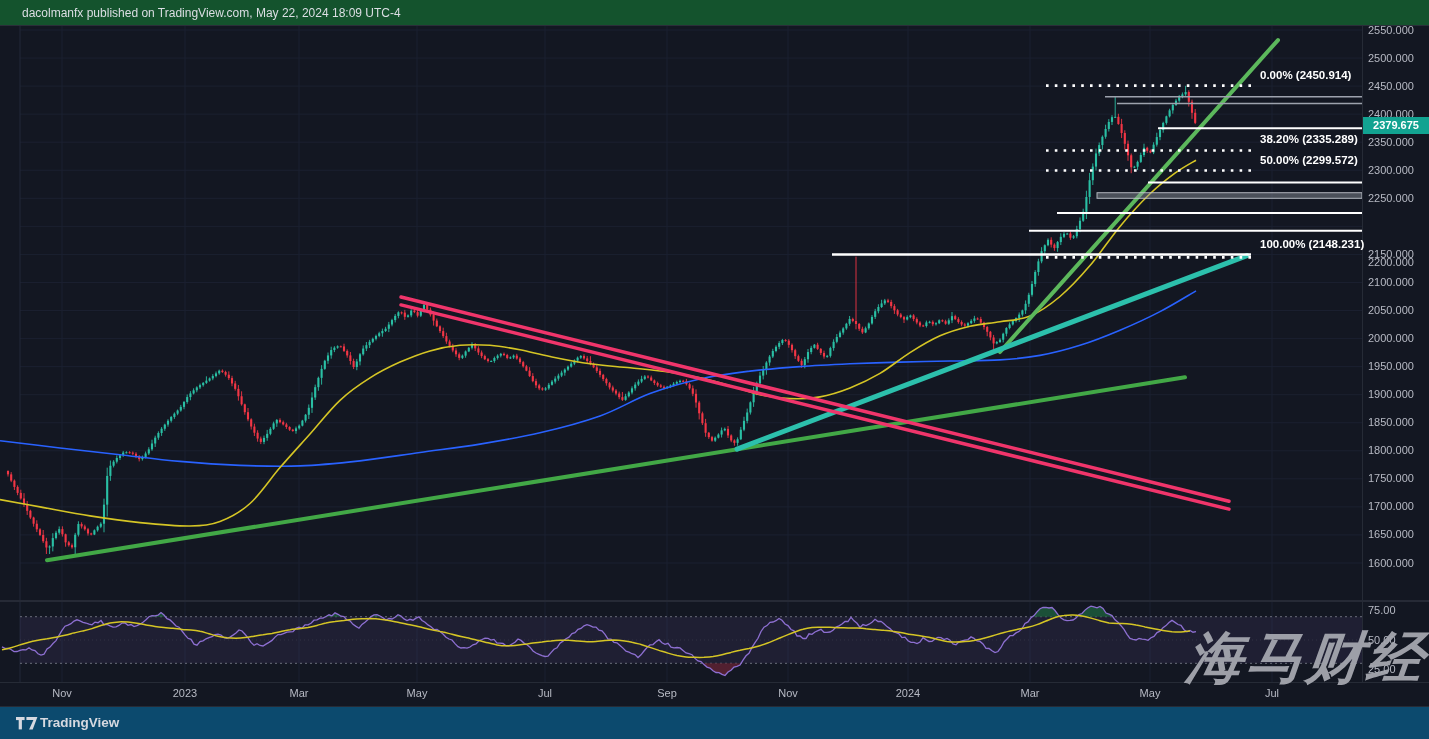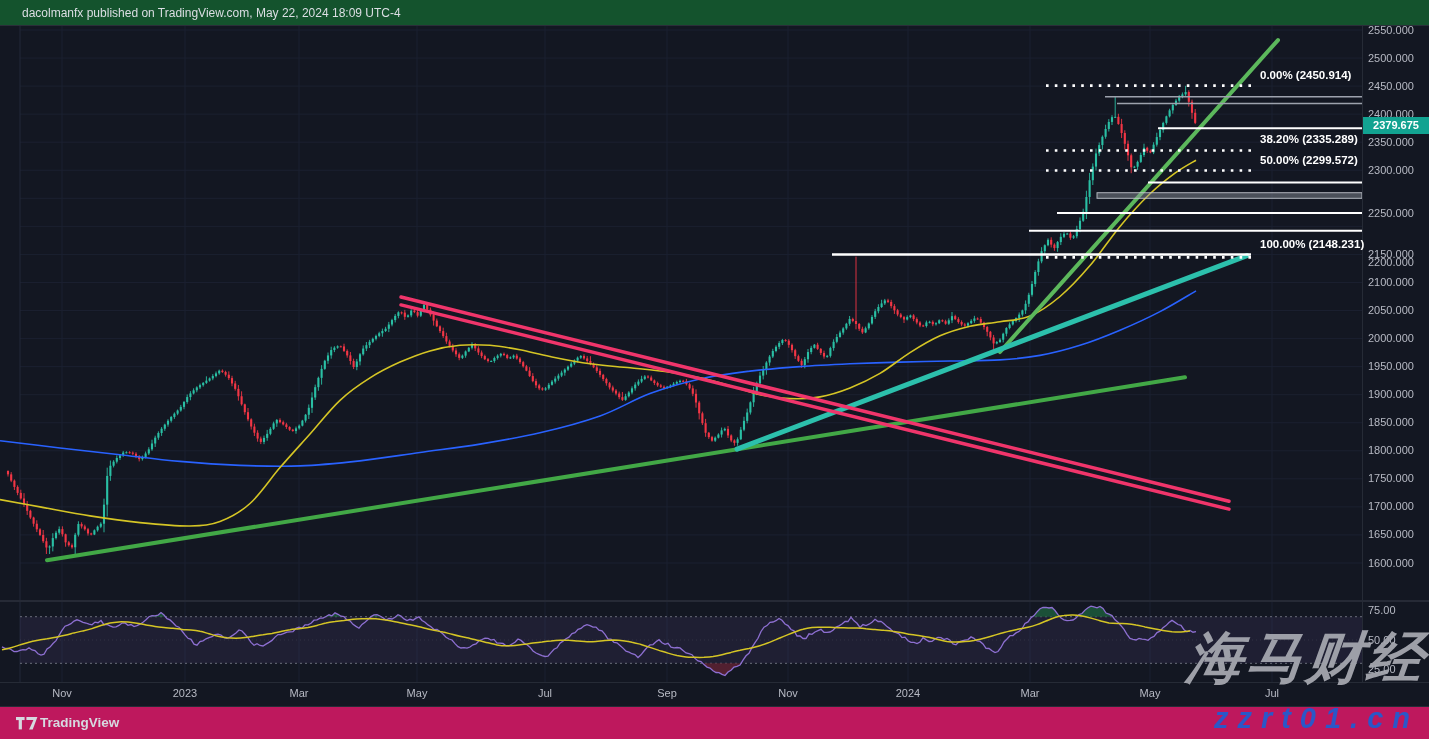--- a/index.html
+++ b/index.html
@@ -14,21 +14,21 @@
   .legend .chg{color:#2fbfa3;margin-left:9px;}
   #chart{position:absolute;left:0;top:0;z-index:1;}
   .labels{position:absolute;left:0;top:0;width:1145px;height:739px;z-index:2;pointer-events:none;}
   .plabel{position:absolute;left:1368px;font-size:11px;color:#b7bac4;}
   .tlabel{position:absolute;top:687px;width:44px;text-align:center;font-size:11px;color:#b7bac4;}
   .fib-label{position:absolute;font-size:11.5px;font-weight:700;color:#ffffff;white-space:nowrap;}
   .price-tag{position:absolute;left:1363px;top:117px;width:66px;height:17px;background:#12a391;color:#fff;
              font-size:11px;font-weight:700;text-align:center;line-height:17px;z-index:3;}
   .axis-right{position:absolute;left:1362px;top:26px;width:67px;height:656px;border-left:1px solid #262b36;box-sizing:border-box;z-index:2;}
   .axis-time{position:absolute;left:0;top:682px;width:1429px;height:23px;border-top:1px solid #262b36;box-sizing:border-box;z-index:2;}
-  .footer{position:absolute;left:0;top:706px;width:1429px;height:33px;background:#be185d;
+  .footer{position:absolute;left:0;top:706px;width:1429px;height:33px;background:#0c4a6e;
           border-top:1px solid #262b36;box-sizing:border-box;z-index:4;}
   .brand{position:absolute;left:40px;top:8px;font-size:13.5px;font-weight:700;color:#d6d9e0;}
   .tv-logo{position:absolute;left:16px;top:9px;}
   .wm1{position:absolute;right:2px;top:630px;z-index:5;font-size:56px;font-weight:700;font-style:italic;
        letter-spacing:4px;color:rgba(164,166,175,.95);transform:skewX(-6deg);white-space:nowrap;line-height:1;}
   .wm2{position:absolute;right:10px;top:704px;z-index:6;font-size:29px;font-weight:700;font-style:italic;
        letter-spacing:9px;color:#2b57c8;white-space:nowrap;line-height:1;}
 </style>
 </head>
 <body>
@@ -873,21 +873,21 @@
   <div class="axis-right"></div>
   <div class="axis-time"></div>
 
   <div class="labels" id="labels">
       <div class="plabel" style="top: 23.5px;">2550.000</div>
       <div class="plabel" style="top: 51.5526px;">2500.000</div>
       <div class="plabel" style="top: 79.6053px;">2450.000</div>
       <div class="plabel" style="top: 107.658px;">2400.000</div>
       <div class="plabel" style="top: 135.711px;">2350.000</div>
       <div class="plabel" style="top: 163.763px;">2300.000</div>
-      <div class="plabel" style="top: 207px;">2250.000</div>
+      <div class="plabel" style="top: 192px;">2250.000</div>
       <div class="plabel" style="top: 219.868px; margin-top: 36px;">2200.000</div>
       <div class="plabel" style="top: 247.921px;">2150.000</div>
       <div class="plabel" style="top: 275.974px;">2100.000</div>
       <div class="plabel" style="top: 304.026px;">2050.000</div>
       <div class="plabel" style="top: 332.079px;">2000.000</div>
       <div class="plabel" style="top: 360.132px;">1950.000</div>
       <div class="plabel" style="top: 388.184px;">1900.000</div>
       <div class="plabel" style="top: 416.237px;">1850.000</div>
       <div class="plabel" style="top: 444.289px;">1800.000</div>
       <div class="plabel" style="top: 472.342px;">1750.000</div>
@@ -921,14 +921,13 @@
       <svg width="22" height="13" viewBox="0 0 22 13" fill="#d6d9e0">
         <rect x="0" y="0" width="8.6" height="3.1"></rect>
         <rect x="2.7" y="0" width="3.2" height="12.4"></rect>
         <polygon points="10.4,0 21.4,0 16.7,12.4 13.1,12.4 17.4,3.1 10.4,3.1"></polygon>
       </svg>
     </span>
     <span class="brand">TradingView</span>
   </div>
 
   <div class="wm1">海马财经</div>
-  <div class="wm2">zzrt01.cn</div>
 </div>
 
 </body></html>

